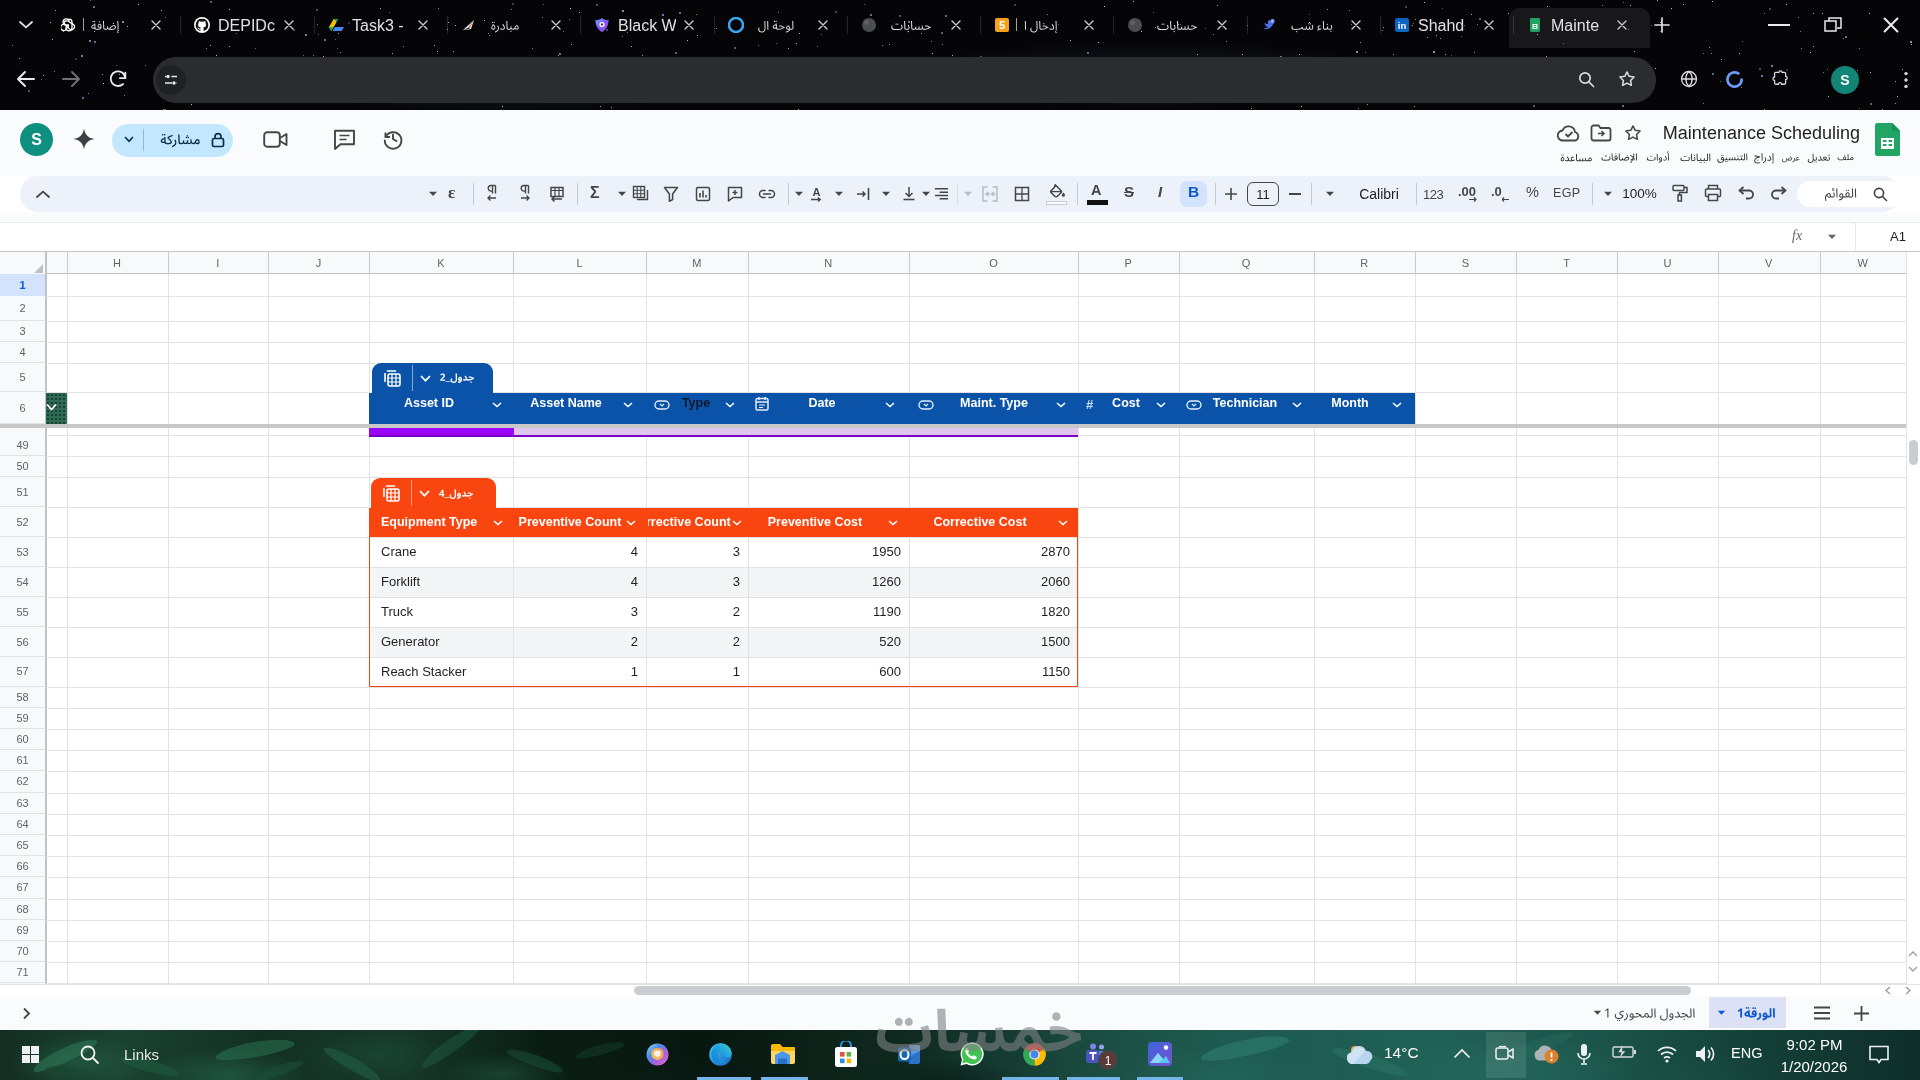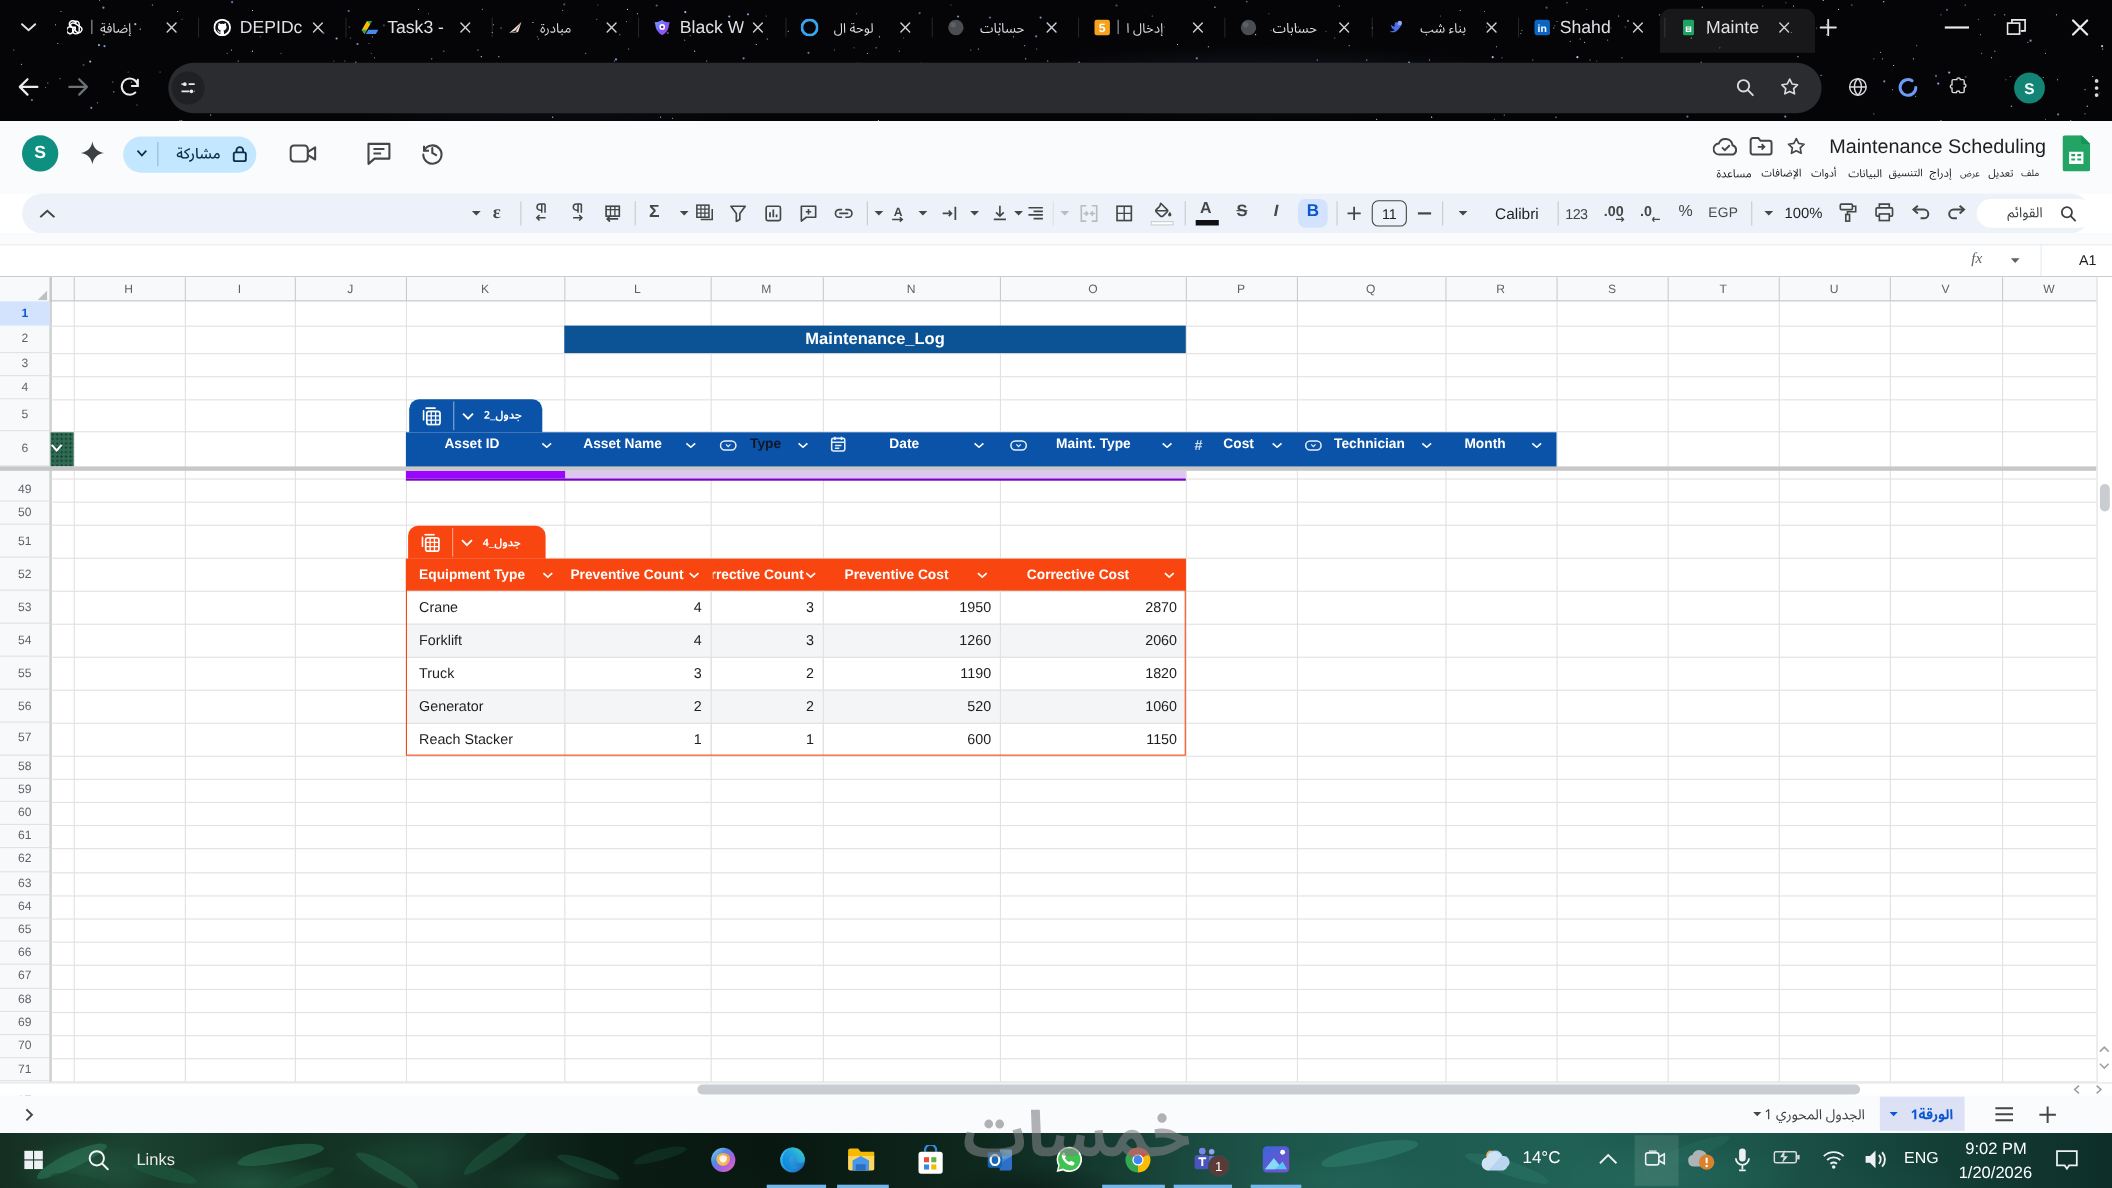--- a/index.html
+++ b/index.html
@@ -1307,21 +1307,20 @@
     <div class="rowhd" style="top:877.4px;height:21.2px;border-bottom:1px solid #e2e2e2;">67</div>
     <div class="rowhd" style="top:898.6px;height:21.2px;border-bottom:1px solid #e2e2e2;">68</div>
     <div class="rowhd" style="top:919.8px;height:21.2px;border-bottom:1px solid #e2e2e2;">69</div>
     <div class="rowhd" style="top:941.0px;height:21.2px;border-bottom:1px solid #e2e2e2;">70</div>
     <div class="rowhd" style="top:962.2px;height:21.2px;border-bottom:1px solid #e2e2e2;">71</div>
     <div class="rowhd" style="top:983.4px;height:21.2px;border-bottom:1px solid #e2e2e2;">72</div>
     <div class="abs" style="left:46px;top:392.5px;width:20.5px;height:31.5px;background:#2f6b54;background-image:radial-gradient(circle,#16422f .9px,transparent 1.1px);background-size:4px 4px;"></div>
     <svg class="abs" style="left:45px;top:403px" width="13" height="9" viewBox="0 0 13 9">
       <path d="M2 1.5l4.5 5L11 1.5" stroke="#fff" stroke-width="1.8" fill="none"></path>
     </svg>
-    <div class="abs" style="left:513px;top:296px;width:565px;height:25px;background:#0b5394;color:#fff;font-weight:bold;font-size:15px;display:flex;align-items:center;justify-content:center;">Maintenance_Log</div>
     <div class="abs" style="left:371.5px;top:362.5px;width:121.5px;height:30px;background:#0a53a8;border-radius:9px 9px 0 0;"></div>
     <svg class="abs" style="left:383.5px;top:369.5px" width="17" height="17" viewBox="0 0 17 17">
       <path d="M3.5 1h8M1 3.5v8" stroke="#fff" stroke-width="1.6" fill="none" stroke-linecap="round"></path>
       <rect x="4" y="4" width="12" height="12" rx="2" fill="none" stroke="#fff" stroke-width="1.6"></rect>
       <path d="M4 8h12M8 4v12M12 4v12M4 12h12" stroke="#fff" stroke-width="1.2"></path>
     </svg>
     <div class="abs" style="left:412.0px;top:364.5px;width:1px;height:26px;background:rgba(255,255,255,.5);"></div>
     <svg class="abs" style="left:419.5px;top:374.5px" width="11" height="7" viewBox="0 0 11 7">
       <path d="M1 1l4.5 4.7L10 1" stroke="#fff" stroke-width="1.7" fill="none"></path>
     </svg>
@@ -1516,21 +1515,21 @@
     <div class="lbl" style="left:381px;top:603.8px;">Truck</div>
     <div class="num" style="left:538px;top:603.8px;width:100px;">3</div>
     <div class="num" style="left:640px;top:603.8px;width:100px;">2</div>
     <div class="num" style="left:801px;top:603.8px;width:100px;">1190</div>
     <div class="num" style="left:970px;top:603.8px;width:100px;text-align:right;">1820</div>
     <div class="abs" style="left:369px;top:626.7px;width:709px;height:29.9px;background:#f4f5f7;"></div>
     <div class="lbl" style="left:381px;top:633.6px;">Generator</div>
     <div class="num" style="left:538px;top:633.6px;width:100px;">2</div>
     <div class="num" style="left:640px;top:633.6px;width:100px;">2</div>
     <div class="num" style="left:801px;top:633.6px;width:100px;">520</div>
-    <div class="num" style="left:970px;top:633.6px;width:100px;">1060</div>
+    <div class="num" style="left:970px;top:633.6px;width:100px;">1500</div>
     <div class="lbl" style="left:381px;top:663.5px;">Reach Stacker</div>
     <div class="num" style="left:538px;top:663.5px;width:100px;">1</div>
     <div class="num" style="left:640px;top:663.5px;width:100px;">1</div>
     <div class="num" style="left:801px;top:663.5px;width:100px;">600</div>
     <div class="num" style="left:970px;top:663.5px;width:100px;">1150</div>
     <div class="abs" style="left:513px;top:537px;width:1px;height:149.6px;background:#e2e2e2;"></div>
     <div class="abs" style="left:646px;top:537px;width:1px;height:149.6px;background:#e2e2e2;"></div>
     <div class="abs" style="left:747.5px;top:537px;width:1px;height:149.6px;background:#e2e2e2;"></div>
     <div class="abs" style="left:909px;top:537px;width:1px;height:149.6px;background:#e2e2e2;"></div>
     <div class="abs" style="left:369px;top:567px;width:709px;height:1px;background:#e2e2e2;"></div>

